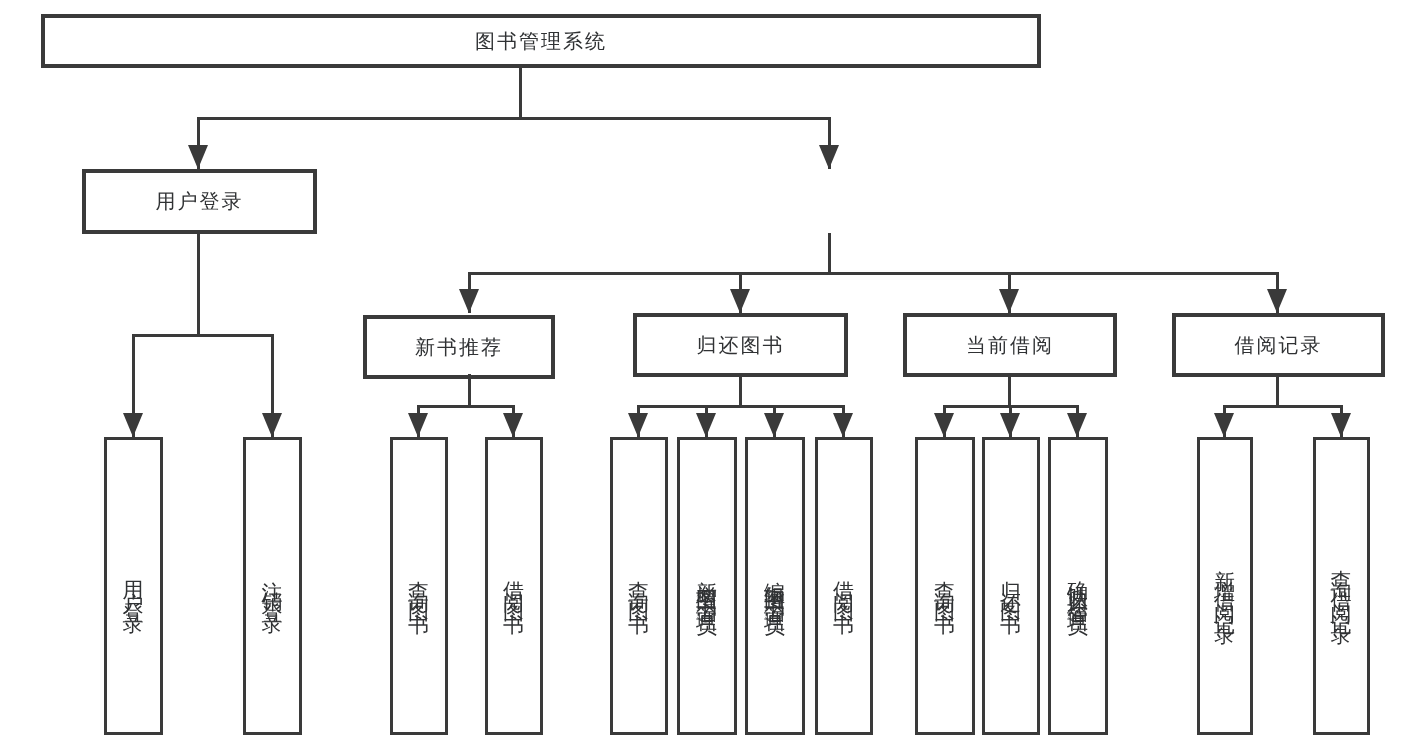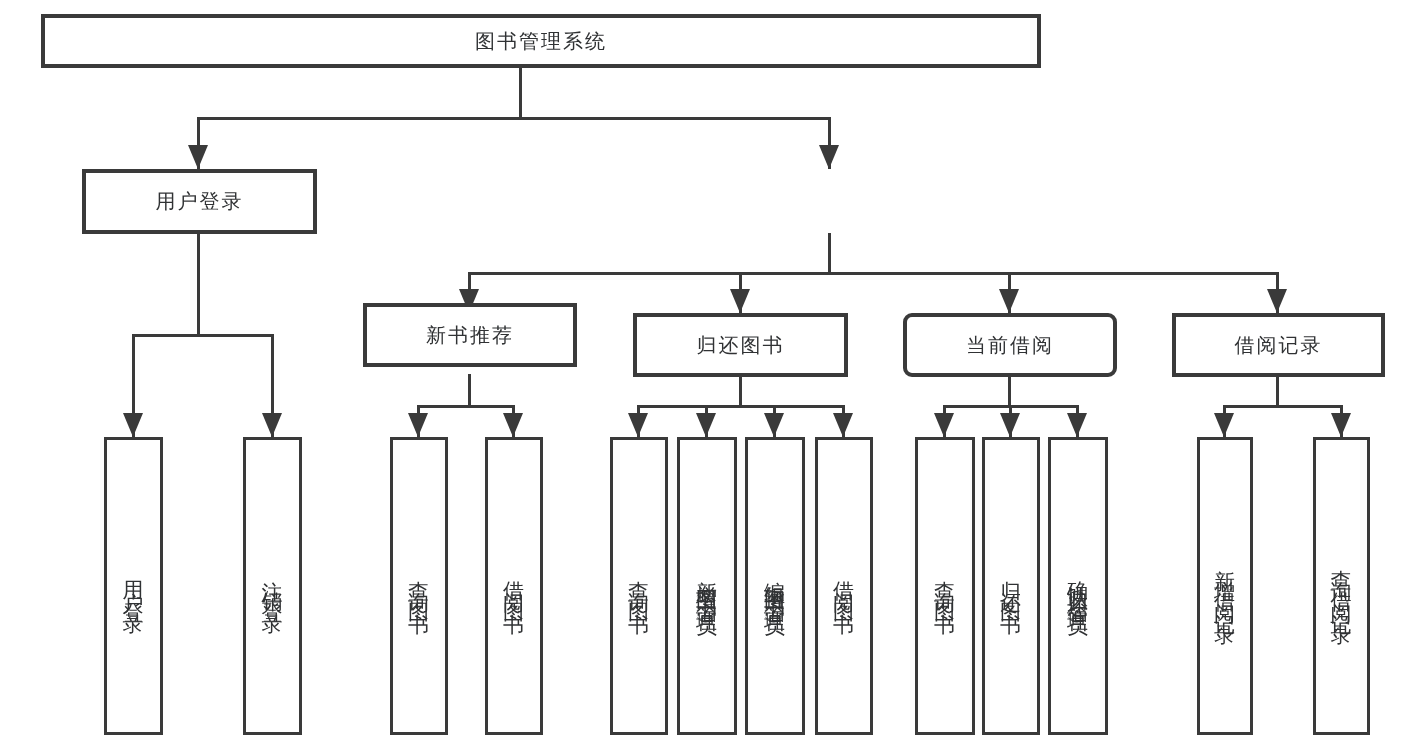--- a/index.html
+++ b/index.html
@@ -67,27 +67,27 @@
   <div class="ln" style="left:468px;top:272px;width:811px;height:3px;"></div>
   <div class="ln" style="left:468px;top:272px;width:3px;height:41px;"></div>
   <div class="ln" style="left:739px;top:272px;width:3px;height:41px;"></div>
   <div class="ln" style="left:1008px;top:272px;width:3px;height:41px;"></div>
   <div class="ln" style="left:1276px;top:272px;width:3px;height:41px;"></div>
   <div class="arrow" style="left:459px;top:289px;"></div>
   <div class="arrow" style="left:730px;top:289px;"></div>
   <div class="arrow" style="left:999px;top:289px;"></div>
   <div class="arrow" style="left:1267px;top:289px;"></div>
 
-  <div class="box box-h" style="left:363px;top:303px;width:214px;height:64px;">
+  <div class="box box-h" style="left:363px;top:315px;width:192px;height:64px;">
     <span>新书推荐</span>
   </div>
   <div class="box box-h" style="left:633px;top:313px;width:215px;height:64px;">
     <span>归还图书</span>
   </div>
-  <div class="box box-h" style="left:903px;top:313px;width:214px;height:64px;border-radius:9px;">
+  <div class="box box-h" style="left:903px;top:313px;width:214px;height:64px;">
     <span>当前借阅</span>
   </div>
   <div class="box box-h" style="left:1172px;top:313px;width:213px;height:64px;">
     <span>借阅记录</span>
   </div>
 
   <div class="ln" style="left:468px;top:374px;width:3px;height:34px;"></div>
   <div class="ln" style="left:417px;top:405px;width:98px;height:3px;"></div>
   <div class="ln" style="left:417px;top:405px;width:3px;height:32px;"></div>
   <div class="ln" style="left:512px;top:405px;width:3px;height:32px;"></div>

